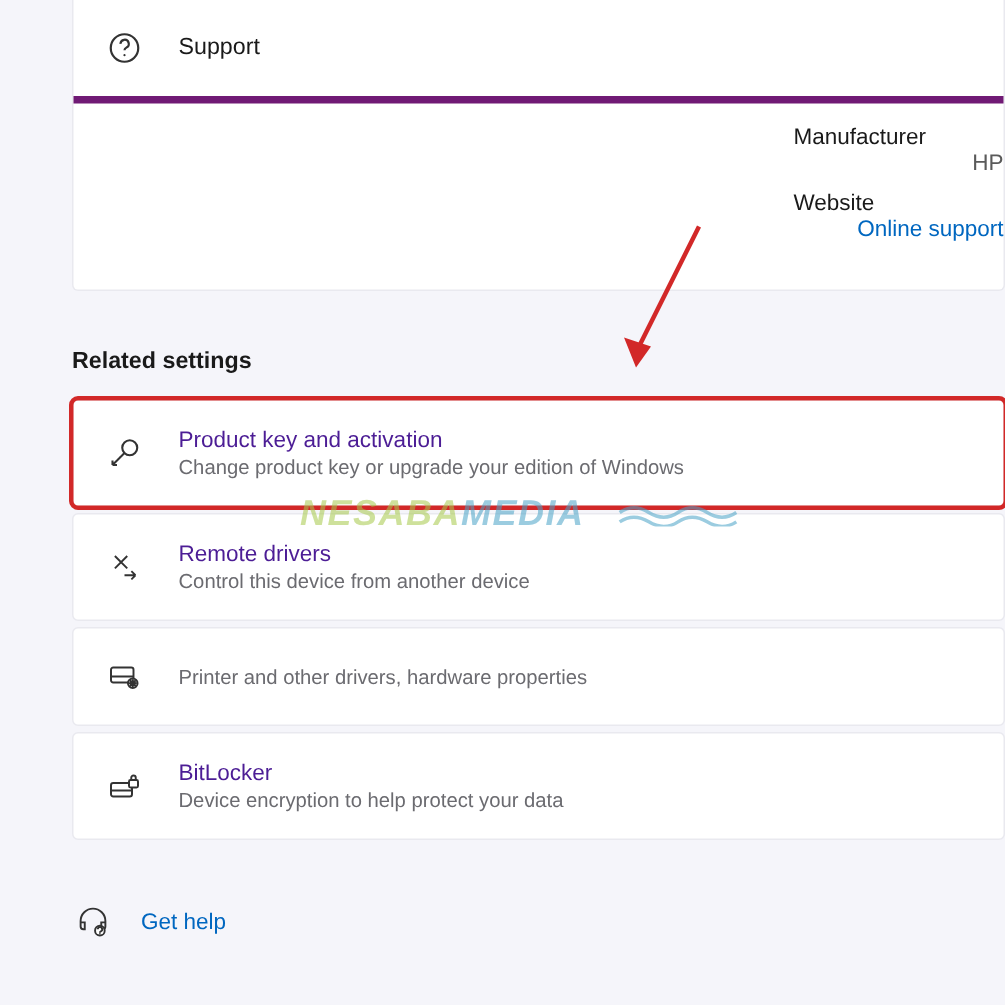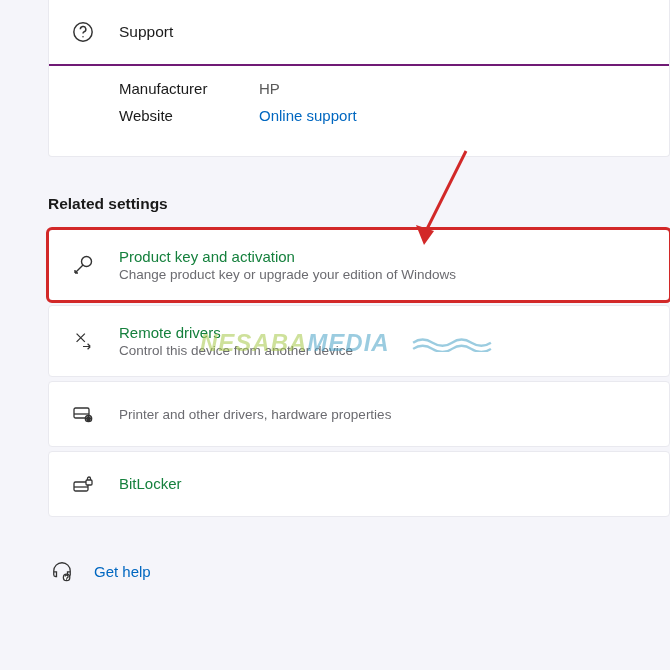--- a/index.html
+++ b/index.html
@@ -21,38 +21,39 @@
     .support-card {
       border-top-left-radius: 0;
       border-top-right-radius: 0;
       border-top: none;
       padding: 0;
     }
     .support-header {
       display: flex;
       align-items: center;
       padding: 18px 20px;
-      border-bottom: 2px solid #701a75;
+      border-bottom: 5px solid #701a75;
     }
     .icon-box {
       width: 28px;
       height: 28px;
       display: flex;
       align-items: center;
       justify-content: center;
       margin-right: 22px;
     }
     .support-body {
       padding: 14px 0 22px 70px;
     }
     .kv-row {
       display: flex;
       align-items: flex-end;
       margin-bottom: 10px;
       font-size: 15px;
+      flex-direction: column;
     }
     .kv-label { width: 140px; color: #1a1a1a; }
     .kv-value { color: #5a5a5a; }
     .link { color: #0067c0; cursor: pointer; }
     .section-heading {
       margin: 38px 0 16px 48px;
       font-size: 15.5px;
       font-weight: 700;
       color: #1a1a1a;
     }
@@ -61,21 +62,21 @@
       align-items: center;
       padding: 18px 20px;
       margin-bottom: 4px;
       cursor: pointer;
     }
     .setting-card.highlighted {
       outline: 3px solid #d22828;
       outline-offset: -1px;
     }
     .setting-texts { flex: 1; }
-    .setting-title { font-size: 15px; color: #15803d; margin-bottom: 2px; }
+    .setting-title { font-size: 15px; color: #4c1d95; margin-bottom: 2px; }
     .setting-sub { font-size: 13.5px; color: #6b6b70; }
     .get-help {
       display: flex;
       align-items: center;
       margin: 40px 0 0 48px;
       cursor: pointer;
     }
     .get-help .icon-box { margin-right: 18px; }
     .watermark {
       position: absolute;
@@ -185,20 +186,21 @@
   <span class="icon-box">
     <svg width="24" height="24" viewBox="0 0 24 24" fill="none" stroke="#333" stroke-width="1.3">
       <rect x="3" y="10" width="14" height="9" rx="1.5"></rect>
       <path d="M3 15 L17 15"></path>
       <rect x="15" y="8" width="6" height="5" rx="1" fill="#fff"></rect>
       <path d="M16.5 8 L16.5 6.5 a1.5 1.5 0 0 1 3 0 L19.5 8"></path>
     </svg>
   </span>
   <div class="setting-texts">
     <div class="setting-title">BitLocker</div>
+    <div class="setting-sub">Device encryption to help protect your data</div>
   </div>
 </div>
 
 <div class="get-help">
   <span class="icon-box">
     <svg width="22" height="22" viewBox="0 0 24 24" fill="none" stroke="#333" stroke-width="1.4">
       <path d="M3 12 a9 9 0 0 1 18 0 v4 a2 2 0 0 1 -2 2 h-1 v-5 h3 M3 12 v4 a2 2 0 0 0 2 2 h1 v-5 h-3"></path>
       <circle cx="17" cy="19" r="3.5" fill="#fff"></circle>
       <path d="M15.5 18 a1.6 1.6 0 1 1 2.2 1.5 c-.5.3-.7.5-.7 1"></path>
       <circle cx="17" cy="21.3" r="0.6" fill="#333" stroke="none"></circle>

